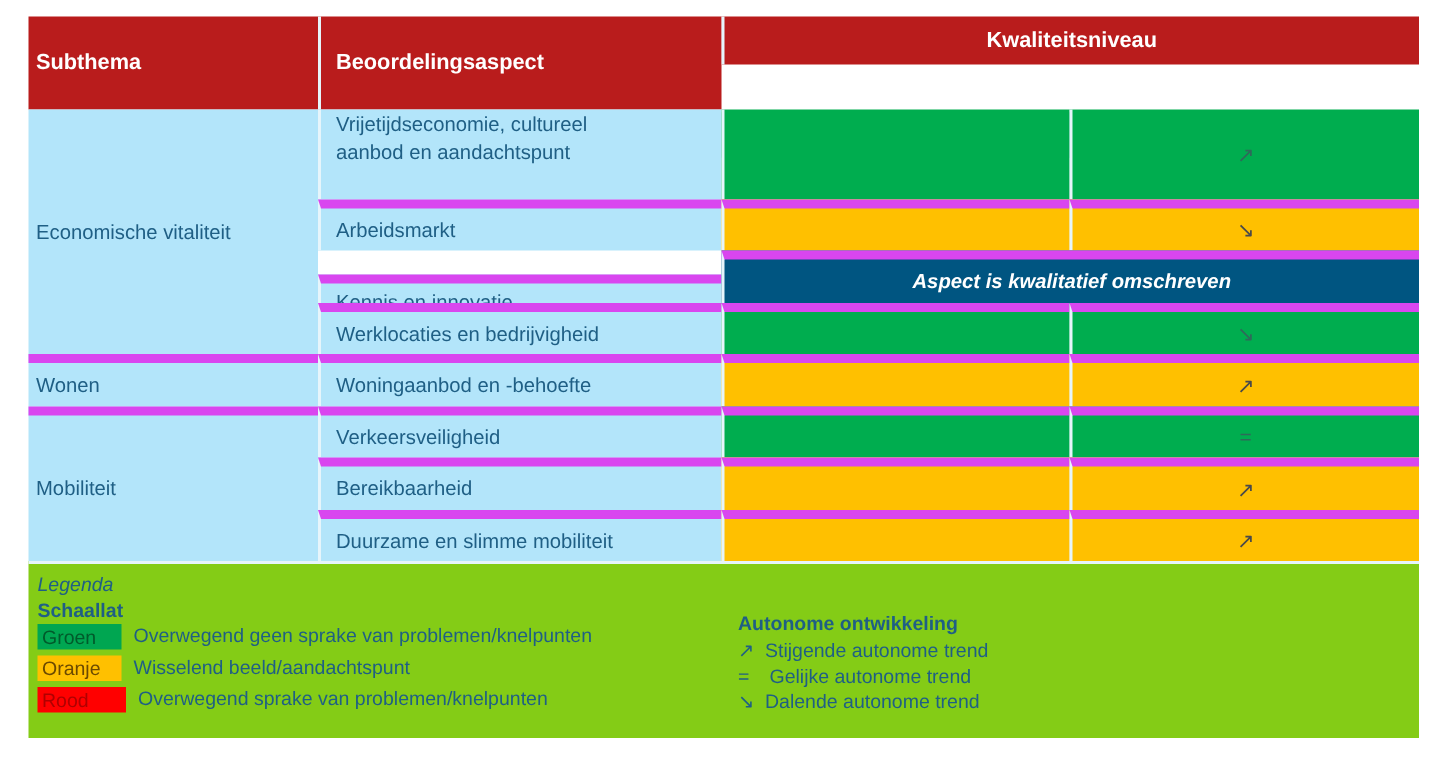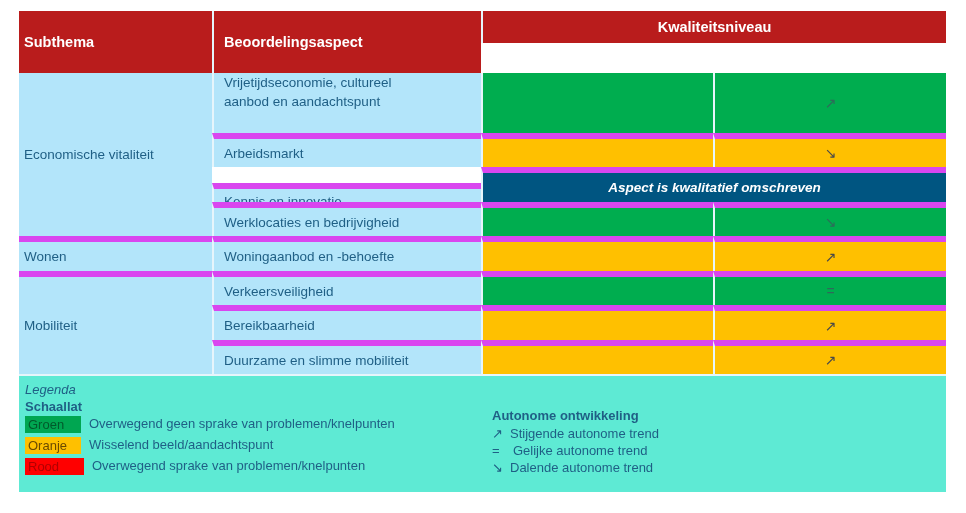--- a/index.html
+++ b/index.html
@@ -15,21 +15,21 @@
   .hdr { background: #b91c1c; color: #ffffff; font-weight: bold; font-size: 14.5px; }
   .sub { background: #0088b4; color: #ffffff; font-size: 13.5px; }
   .lb { background: #b3e5fa; }
   .green { background: #00ad4f; }
   .orange { background: #ffc000; }
   .navy { background: #005581; color: #ffffff; font-style: italic; font-weight: bold; font-size: 13.5px; justify-content: center; }
   .bl { border-left: 2px solid #e6f5fb; }
   .bt { border-top: 6px solid #d946ef; }
   .trend { color: #2f6a5a; font-size: 14px; }
   .trend.o { color: #4a4a4a; }
-  .legend { position: absolute; left: 19px; top: 374px; width: 927px; height: 118px; background: #5eead4;
+  .legend { position: absolute; left: 19px; top: 374px; width: 927px; height: 118px; background: #84cc16;
             border-top: 2px solid #e6f5fb; box-sizing: border-box; color: #1f5f85; font-size: 13px; padding-left: 32px; }
   .legend .l { position: absolute; left: 6px; }
   .sw { display: inline-block; width: 56px; height: 17px; line-height: 17px; font-size: 13px; padding-left: 3px; box-sizing: border-box; margin-right: 8px; vertical-align: middle; }
   .sw.g { background: #00a651; color: #005a2b; }
   .sw.o { background: #ffc000; color: #6b4a00; }
   .sw.r { background: #ff0000; color: #b00000; width: 59px; }
 </style>
 </head>
 <body>
 

